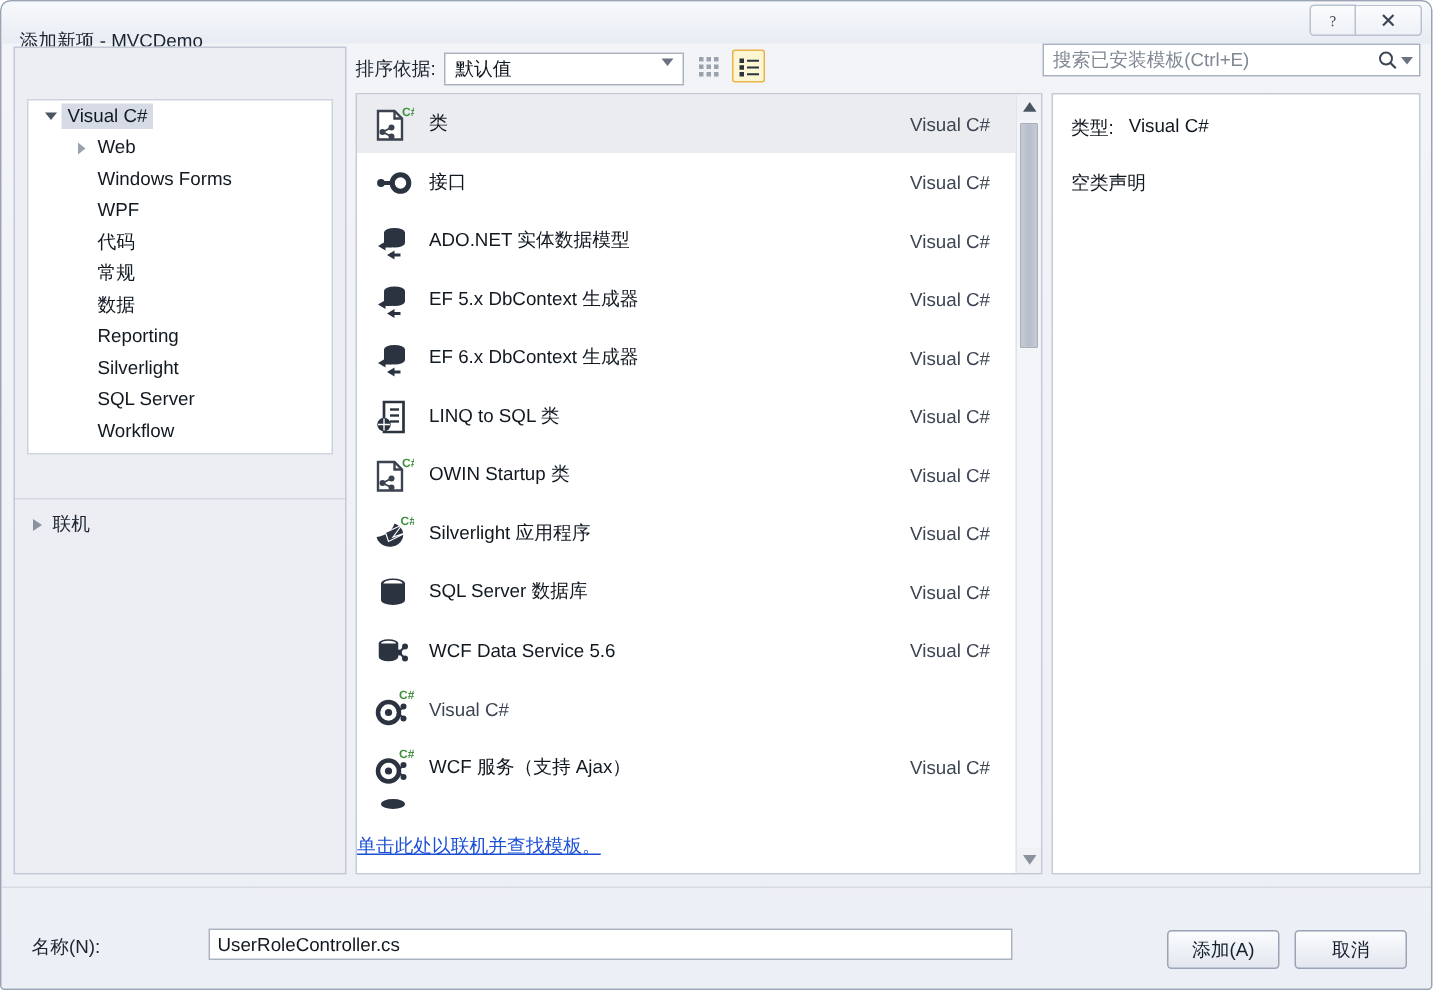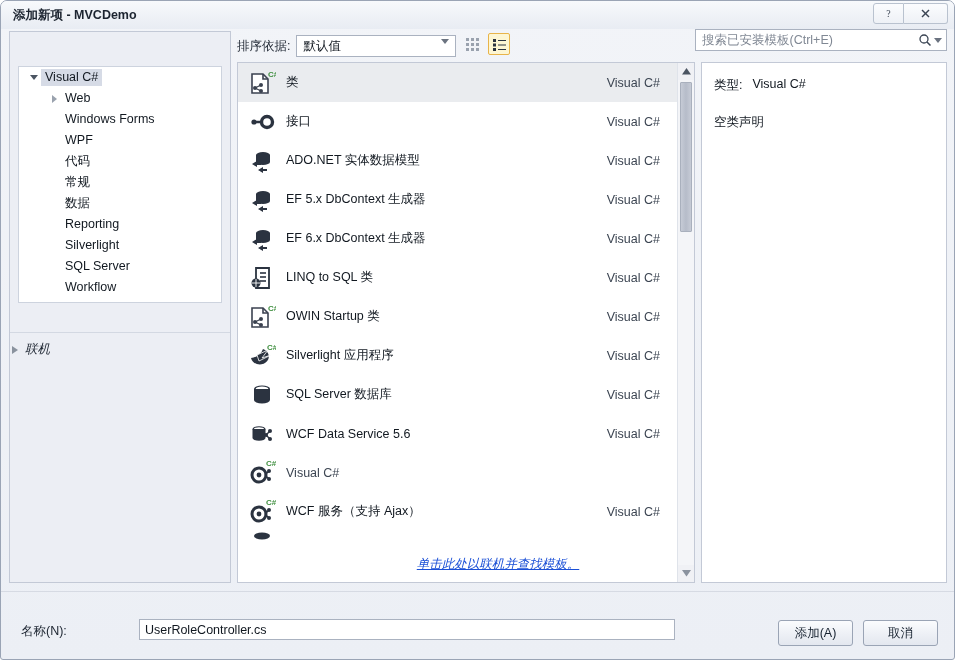--- a/index.html
+++ b/index.html
@@ -24,25 +24,24 @@
 
   
   .titlebar {
     position: absolute;
     left: 0; top: 0;
     width: 953px; height: 28px;
     background: linear-gradient(to bottom, #f7f9fc 0%, #eef1f6 60%, #e8ecf3 100%);
   }
   .title-text {
     position: absolute;
-    left: 12px; top: 6px;
+    left: 12px; top: 18px;
     font-size: 12.5px;
     color: #1c2430;
     white-space: nowrap;
-    font-weight: bold;
   }
   .title-buttons {
     position: absolute;
     right: 6px; top: 2px;
     display: flex;
     gap: 0;
   }
   .tbtn {
     width: 31px; height: 21px;
     background: linear-gradient(to bottom, #fbfcfe 0%, #eef1f6 100%);
@@ -115,25 +114,24 @@
     background: #d6dbe6;
   }
   .side-online {
     position: absolute;
     left: 0; bottom: 0;
     width: 220px; height: 250px;
     border-top: 1px solid #d3d8e2;
   }
   .online-row {
     position: absolute;
-    left: 2px; top: 8px;
+    left: 12px; top: 8px;
     display: flex; align-items: center;
     font-size: 12.5px;
     color: #1c2430;
-    font-style: italic;
   }
   .online-row .tri { margin-right: 7px; }
 
   
   .tri-down {
     width: 0; height: 0;
     border-left: 4.5px solid transparent;
     border-right: 4.5px solid transparent;
     border-top: 6px solid #56606e;
   }
@@ -258,23 +256,22 @@
   .tpl-lang {
     font-size: 12.5px;
     color: #3c4552;
     margin-right: 18px;
     white-space: nowrap;
   }
   .list-link-area {
     position: absolute;
     left: 0; bottom: 0;
     width: 520px; height: 36px;
-    display: flex; align-items: center; justify-content: center;
+    display: flex; align-items: center; justify-content: flex-start;
     background: #ffffff;
-    font-style: italic;
   }
   .online-link {
     font-size: 12.5px;
     color: #1a4fd6;
     text-decoration: underline;
     white-space: nowrap;
   }
 
   
   .vscroll {

